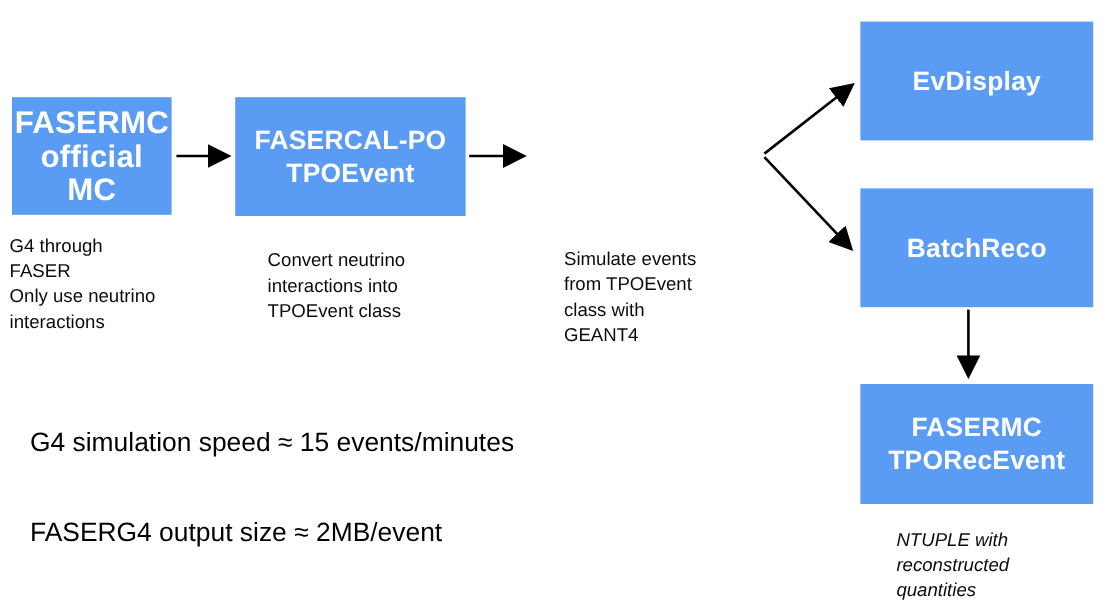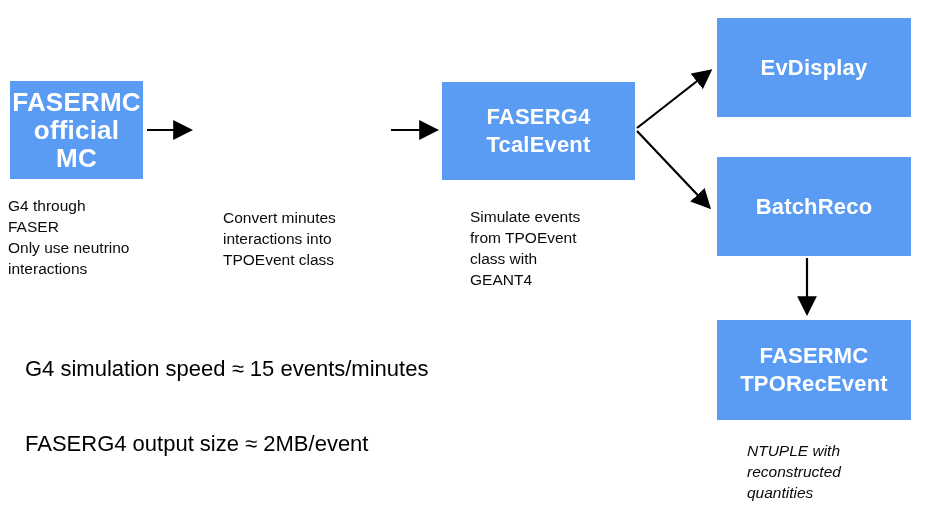--- a/index.html
+++ b/index.html
@@ -81,37 +81,37 @@
     <line x1="147" y1="130" x2="190" y2="130" marker-end="url(#ah)"></line>
     <line x1="391" y1="130" x2="436" y2="130" marker-end="url(#ah)"></line>
     <line x1="637" y1="128" x2="710" y2="71" marker-end="url(#ah)"></line>
     <line x1="637" y1="131" x2="709" y2="207" marker-end="url(#ah)"></line>
     <line x1="807" y1="258" x2="807" y2="313" marker-end="url(#ah)"></line>
   </svg>
 
   <div class="node" id="box-fasermc">FASERMC
 official MC</div>
 
+  <div class="node" id="box-fasercalpo">FASERCAL-PO
+TPOEvent</div>
 
-  <div class="node" id="box-faserg4">FASERG4
-TcalEvent</div>
 
   <div class="node" id="box-evdisplay">EvDisplay</div>
 
   <div class="node" id="box-batchreco">BatchReco</div>
 
   <div class="node" id="box-tporec">FASERMC
 TPORecEvent</div>
 
   <div class="caption" id="cap-fasermc">G4 through
 FASER
 Only use neutrino
 interactions</div>
 
-  <div class="caption" id="cap-fasercalpo">Convert minutes
+  <div class="caption" id="cap-fasercalpo">Convert neutrino
 interactions into
 TPOEvent class</div>
 
   <div class="caption" id="cap-faserg4">Simulate events
 from TPOEvent
 class with
 GEANT4</div>
 
   <div class="caption" id="cap-tporec">NTUPLE with
 reconstructed

